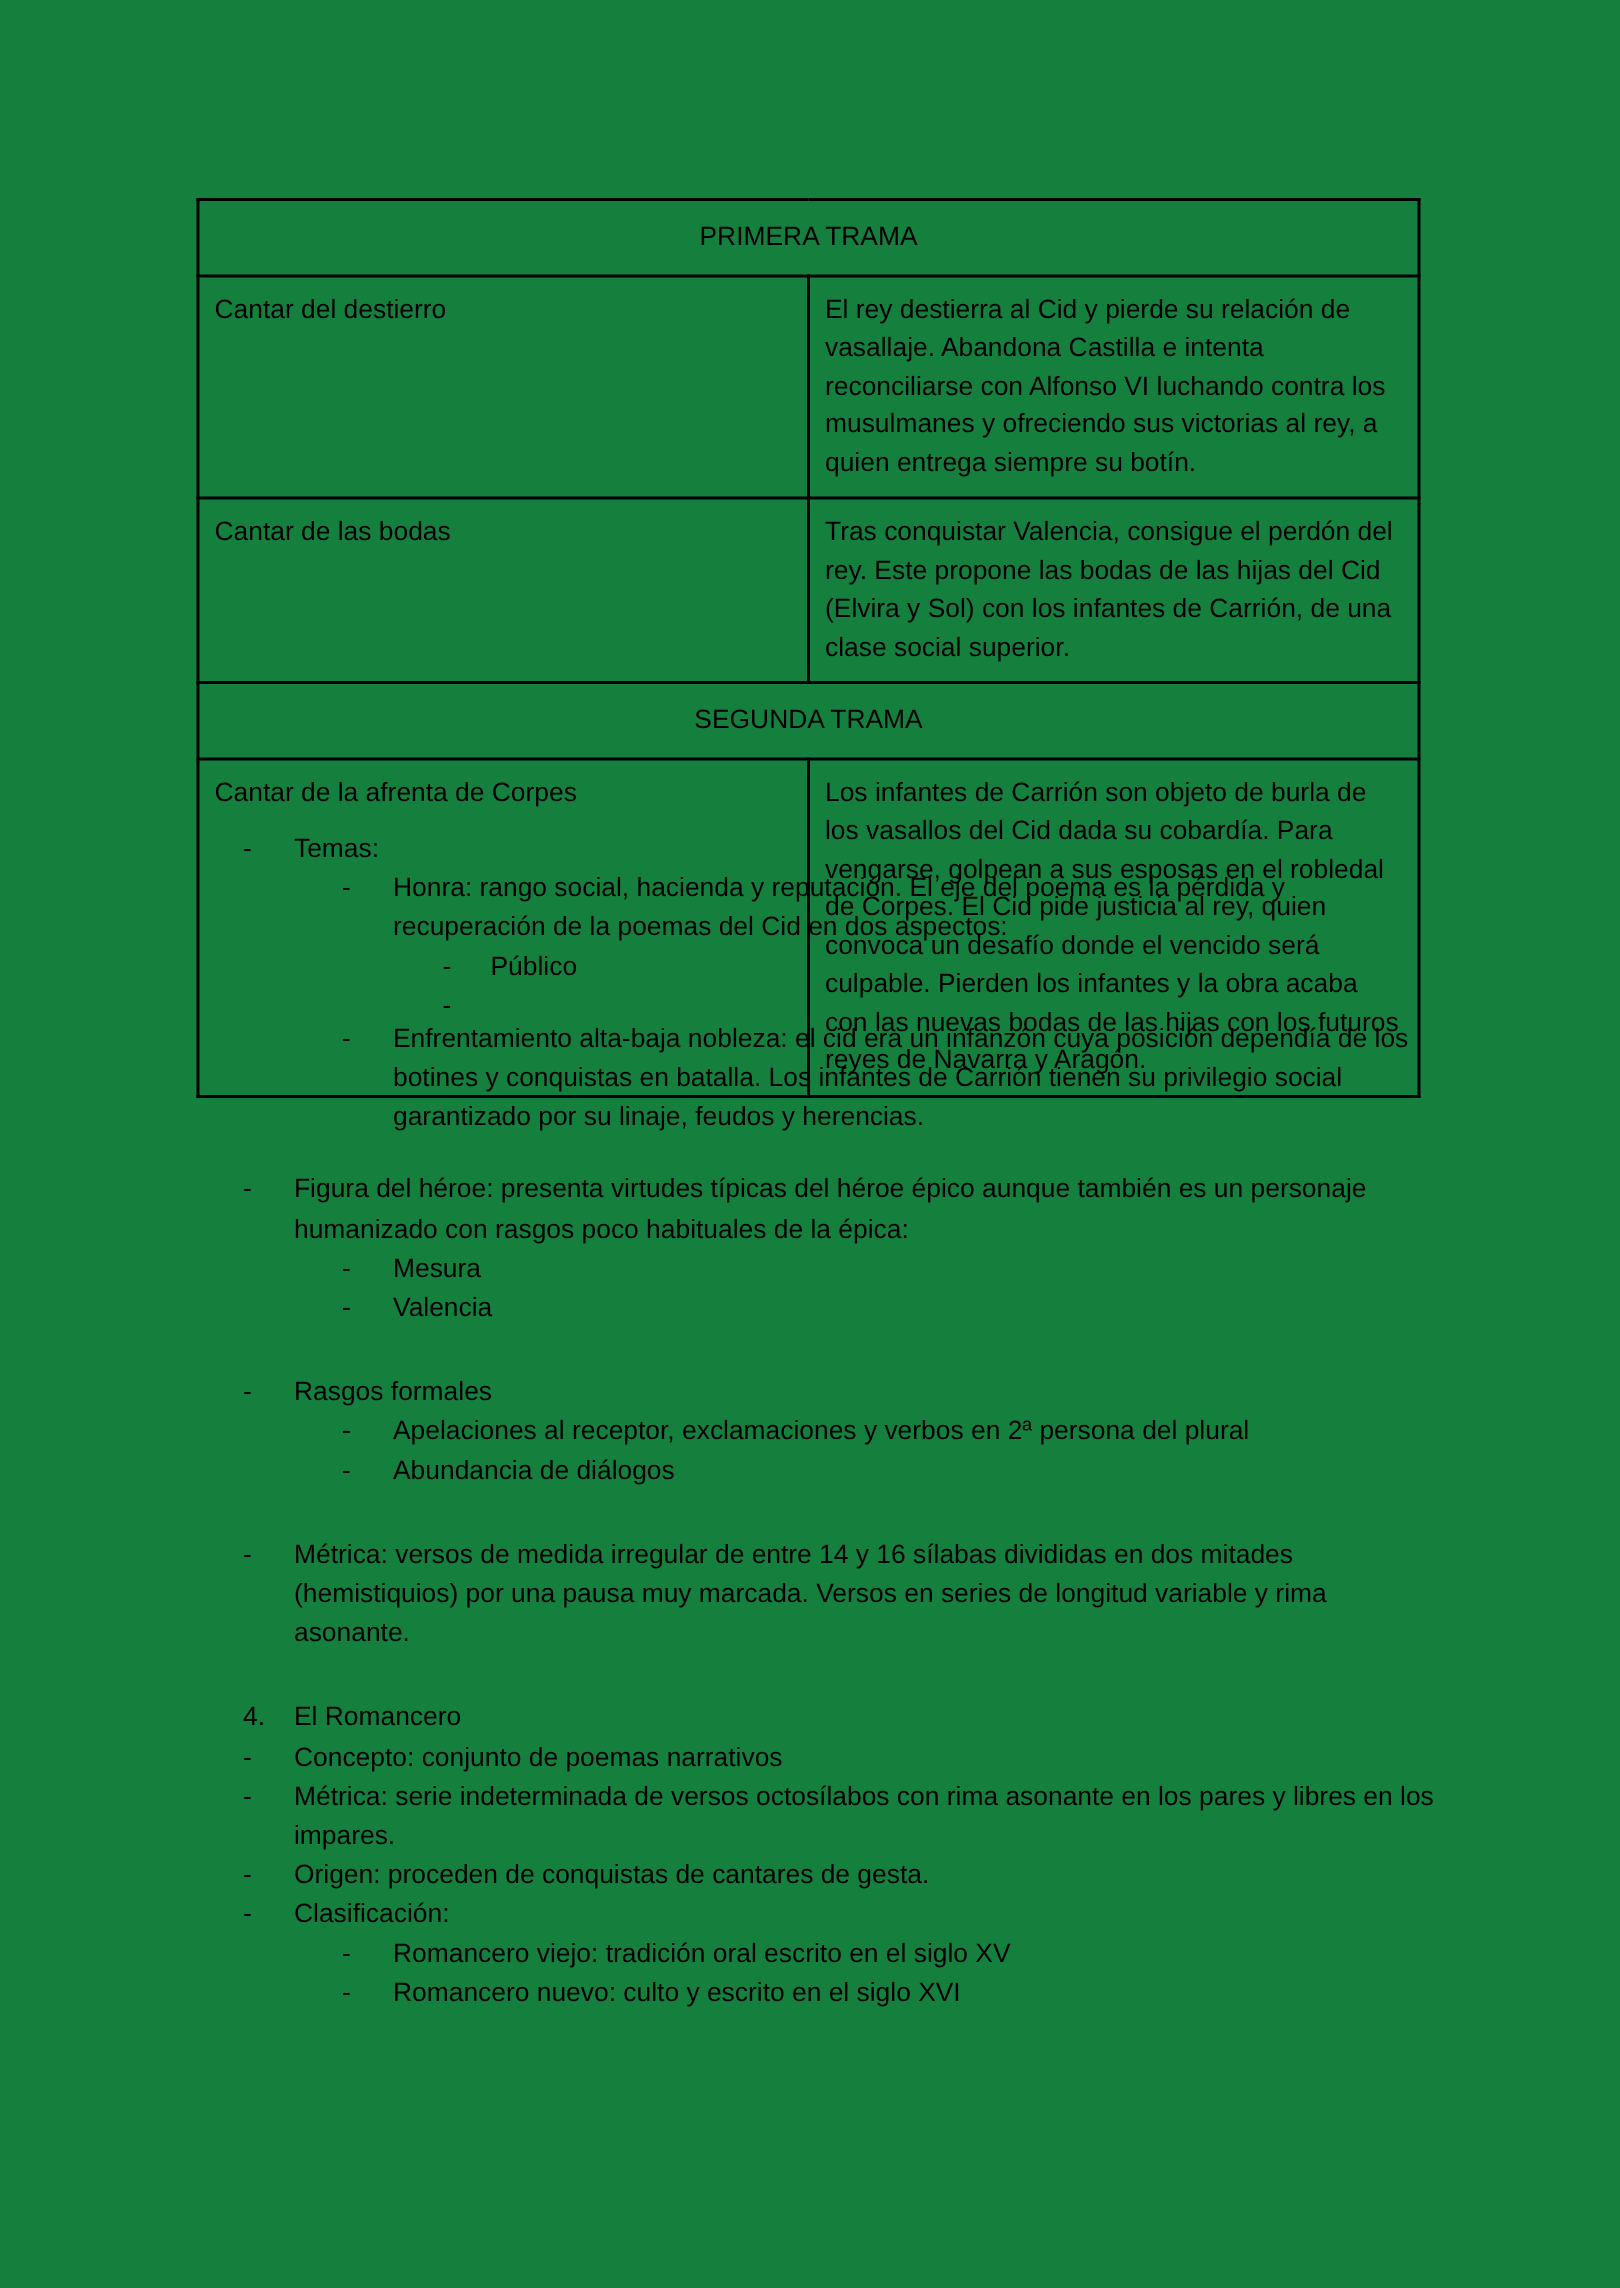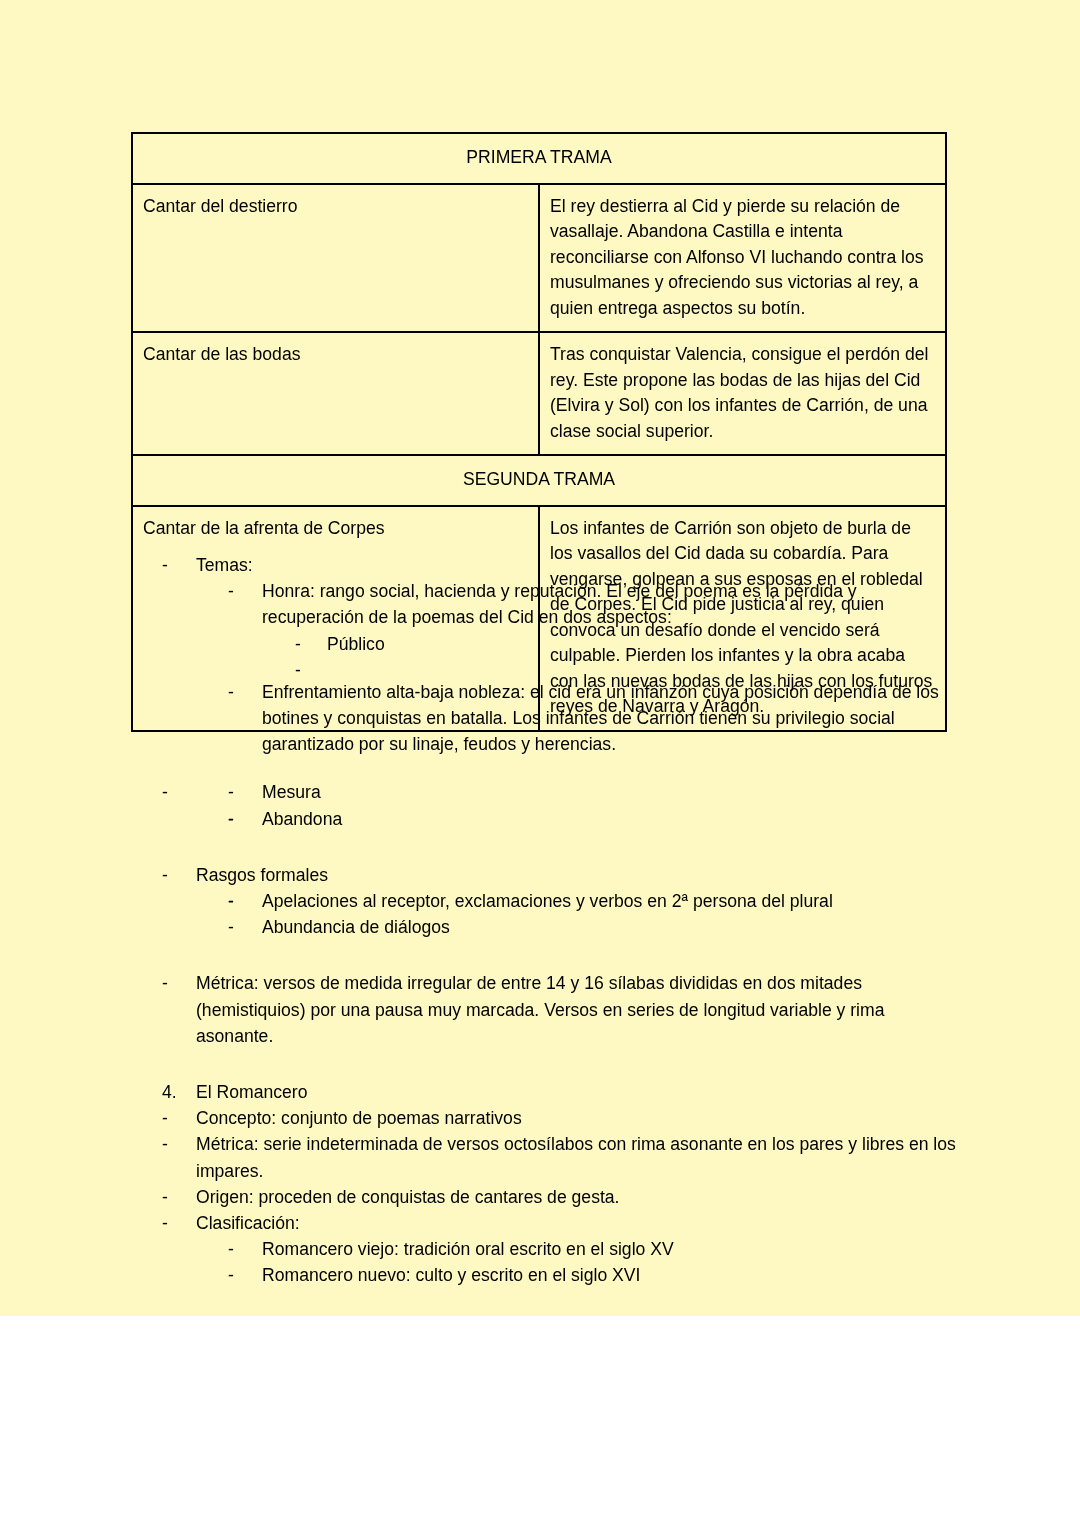--- a/index.html
+++ b/index.html
@@ -12,22 +12,22 @@
     width: 1080px;
     height: 1525px;
     font-family: "Liberation Sans", sans-serif;
     color: #000000;
     -webkit-font-smoothing: antialiased;
   }
 
   .page {
     position: relative;
     width: 1080px;
-    height: 1316px;
-    background: #fef9c3;
+    height: 1525px;
+    background: #15803d;
     overflow: hidden;
   }
 
   
   .trama-table {
     position: absolute;
     left: 131px;
     top: 132px;
     width: 816px;
     border-collapse: collapse;
@@ -90,21 +90,21 @@
 
 <div class="page">
 
   <table class="trama-table">
     <tbody>
       <tr>
         <td class="section-header" colspan="2">PRIMERA TRAMA</td>
       </tr>
       <tr>
         <td class="label-cell">Cantar del destierro</td>
-        <td>El rey destierra al Cid y pierde su relación de vasallaje. Abandona Castilla e intenta reconciliarse con Alfonso VI luchando contra los musulmanes y ofreciendo sus victorias al rey, a quien entrega aspectos su botín.</td>
+        <td>El rey destierra al Cid y pierde su relación de vasallaje. Abandona Castilla e intenta reconciliarse con Alfonso VI luchando contra los musulmanes y ofreciendo sus victorias al rey, a quien entrega siempre su botín.</td>
       </tr>
       <tr>
         <td class="label-cell">Cantar de las bodas</td>
         <td>Tras conquistar Valencia, consigue el perdón del rey. Este propone las bodas de las hijas del Cid (Elvira y Sol) con los infantes de Carrión, de una clase social superior.</td>
       </tr>
       <tr>
         <td class="section-header" colspan="2">SEGUNDA TRAMA</td>
       </tr>
       <tr>
         <td class="label-cell">Cantar de la afrenta de Corpes</td>
@@ -138,34 +138,35 @@
 
     <div class="li lvl2">
       <span class="marker">-</span>
       <span class="txt">Enfrentamiento alta-baja nobleza: el cid era un infanzón cuya posición dependía de los botines y conquistas en batalla. Los infantes de Carrión tienen su privilegio social garantizado por su linaje, feudos y herencias.</span>
     </div>
 
     <div class="gap-md"></div>
 
     <div class="li lvl1">
       <span class="marker">-</span>
+      <span class="txt">Figura del héroe: presenta virtudes típicas del héroe épico aunque también es un personaje humanizado con rasgos poco habituales de la épica:</span>
     </div>
 
     <div class="li lvl2">
       <span class="marker">-</span>
       <span class="txt">Mesura</span>
     </div>
 
     <div class="li lvl2">
       <span class="marker">-</span>
     </div>
 
     <div class="li lvl2">
       <span class="marker">-</span>
-      <span class="txt">Abandona</span>
+      <span class="txt">Valencia</span>
     </div>
 
     <div class="gap-lg"></div>
 
     <div class="li lvl1">
       <span class="marker">-</span>
       <span class="txt">Rasgos formales</span>
     </div>
 
     <div class="li lvl2">

